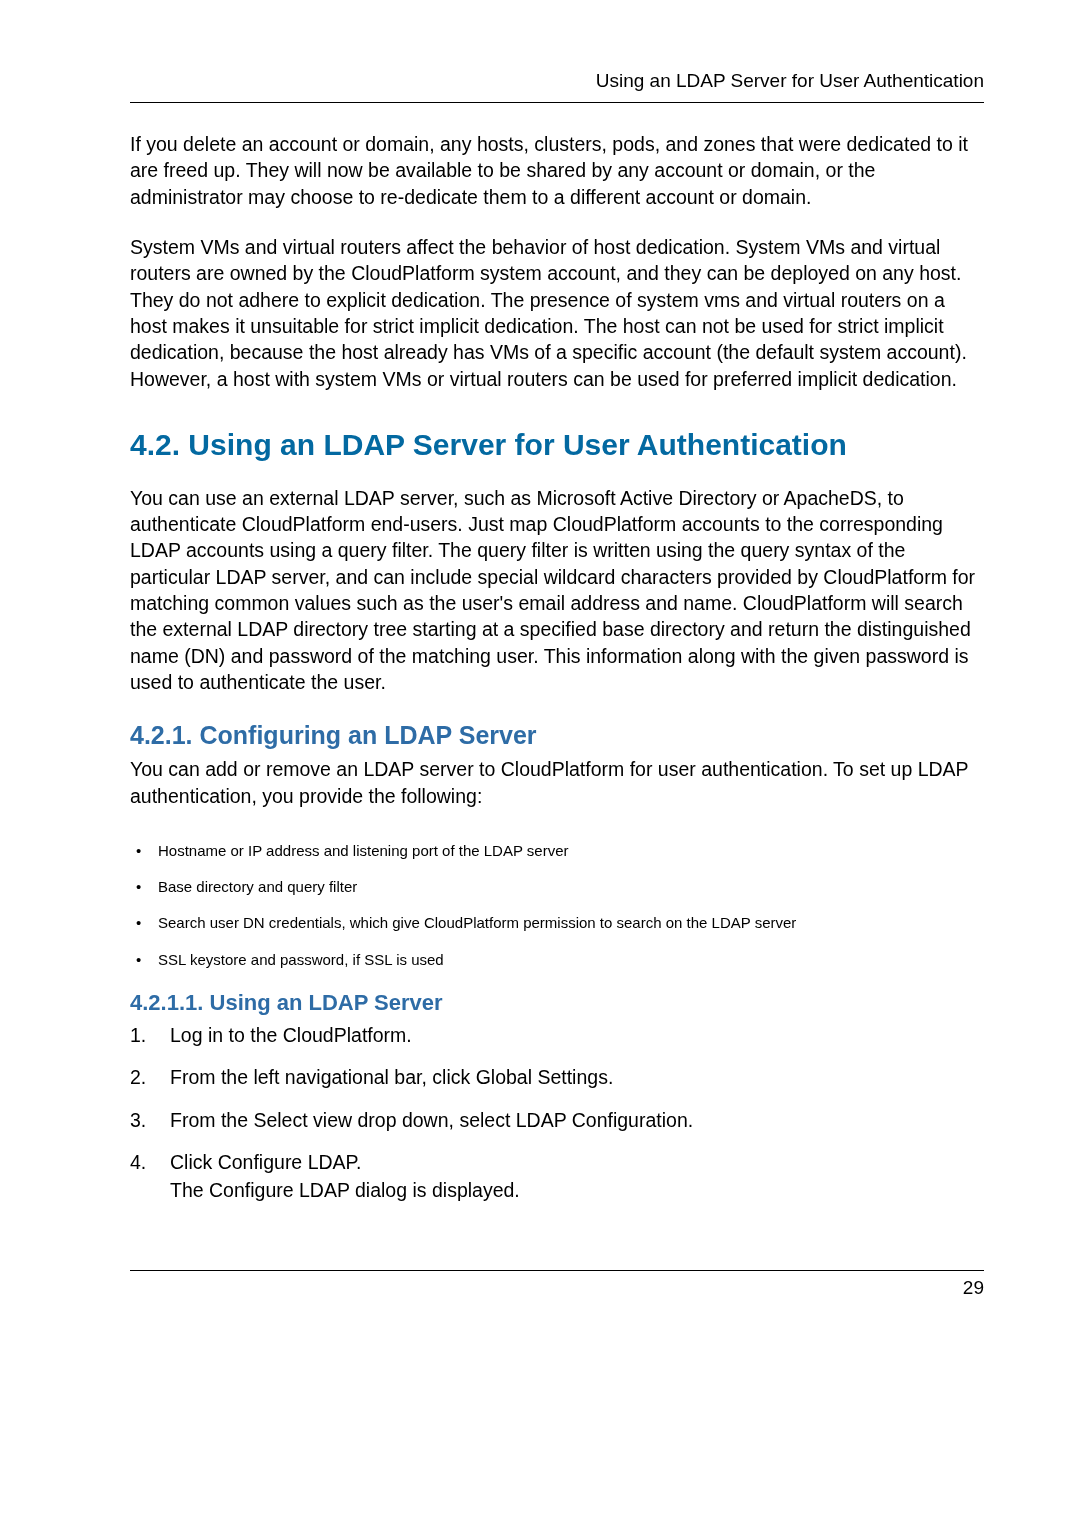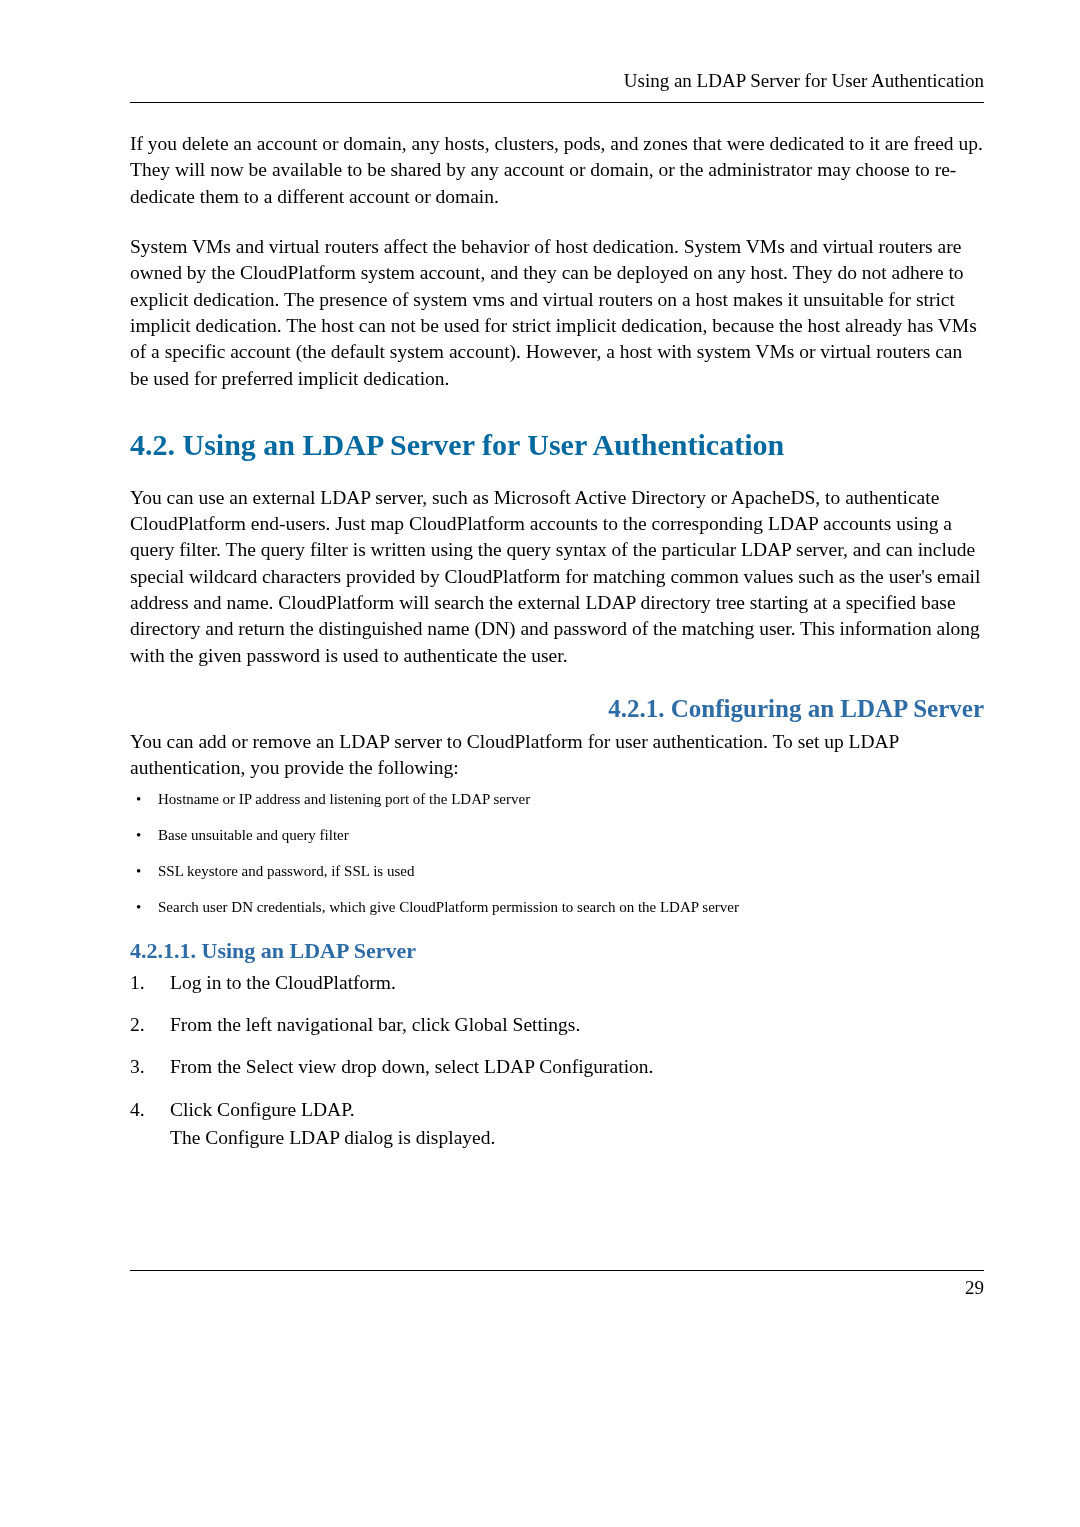--- a/index.html
+++ b/index.html
@@ -7,21 +7,21 @@
     margin: 0;
     padding: 0;
     background: #fff;
   }
   .page {
     width: 1080px;
     height: 1359px;
     position: relative;
     box-sizing: border-box;
     padding: 60px 96px 60px 130px;
-    font-family: Liberation Serif, serif;
+    font-family: Liberation Sans, sans-serif;
     color: #000;
   }
   .running-header {
     text-align: right;
     font-size: 19px;
     padding-top: 10px;
     padding-bottom: 10px;
     border-bottom: 1.5px solid #000;
     margin-bottom: 28px;
   }
@@ -35,21 +35,20 @@
     font-size: 30px;
     font-weight: bold;
     color: #0369a1;
     margin: 36px 0 23px 0;
   }
   h3.subsection {
     font-size: 25px;
     font-weight: bold;
     color: #2e6ca6;
     margin: 26px 0 6px 0;
-    text-align: right;
   }
   h4.subsubsection {
     font-size: 22px;
     font-weight: bold;
     color: #2e6ca6;
     margin: 20px 0 6px 0;
   }
   ul.bullets {
     list-style: none;
     padding: 0;
@@ -114,27 +113,27 @@
   <div class="running-header">Using an LDAP Server for User Authentication</div>
 
   <p class="body">If you delete an account or domain, any hosts, clusters, pods, and zones that were dedicated to it are freed up. They will now be available to be shared by any account or domain, or the administrator may choose to re-dedicate them to a different account or domain.</p>
 
   <p class="body">System VMs and virtual routers affect the behavior of host dedication. System VMs and virtual routers are owned by the CloudPlatform system account, and they can be deployed on any host. They do not adhere to explicit dedication. The presence of system vms and virtual routers on a host makes it unsuitable for strict implicit dedication. The host can not be used for strict implicit dedication, because the host already has VMs of a specific account (the default system account). However, a host with system VMs or virtual routers can be used for preferred implicit dedication.</p>
 
   <h2 class="section">4.2. Using an LDAP Server for User Authentication</h2>
   <p class="body">You can use an external LDAP server, such as Microsoft Active Directory or ApacheDS, to authenticate CloudPlatform end-users. Just map CloudPlatform accounts to the corresponding LDAP accounts using a query filter. The query filter is written using the query syntax of the particular LDAP server, and can include special wildcard characters provided by CloudPlatform for matching common values such as the user's email address and name. CloudPlatform will search the external LDAP directory tree starting at a specified base directory and return the distinguished name (DN) and password of the matching user. This information along with the given password is used to authenticate the user.</p>
 
   <h3 class="subsection">4.2.1. Configuring an LDAP Server</h3>
-  <p class="body" style="margin-bottom:7px;">You can add or remove an LDAP server to CloudPlatform for user authentication. To set up LDAP authentication, you provide the following:</p>
+  <p class="body" style="margin-bottom:32px;">You can add or remove an LDAP server to CloudPlatform for user authentication. To set up LDAP authentication, you provide the following:</p>
 
   <ul class="bullets">
     <li>Hostname or IP address and listening port of the LDAP server</li>
-    <li>Base unsuitable and query filter</li>
+    <li>Base directory and query filter</li>
+    <li>Search user DN credentials, which give CloudPlatform permission to search on the LDAP server</li>
     <li>SSL keystore and password, if SSL is used</li>
-    <li>Search user DN credentials, which give CloudPlatform permission to search on the LDAP server</li>
   </ul>
 
   <h4 class="subsubsection">4.2.1.1. Using an LDAP Server</h4>
 
   <ol class="steps">
     <li>
       <span>Log in to the CloudPlatform.</span>
     </li>
     <li>
       <span>From the left navigational bar, click Global Settings.</span>

